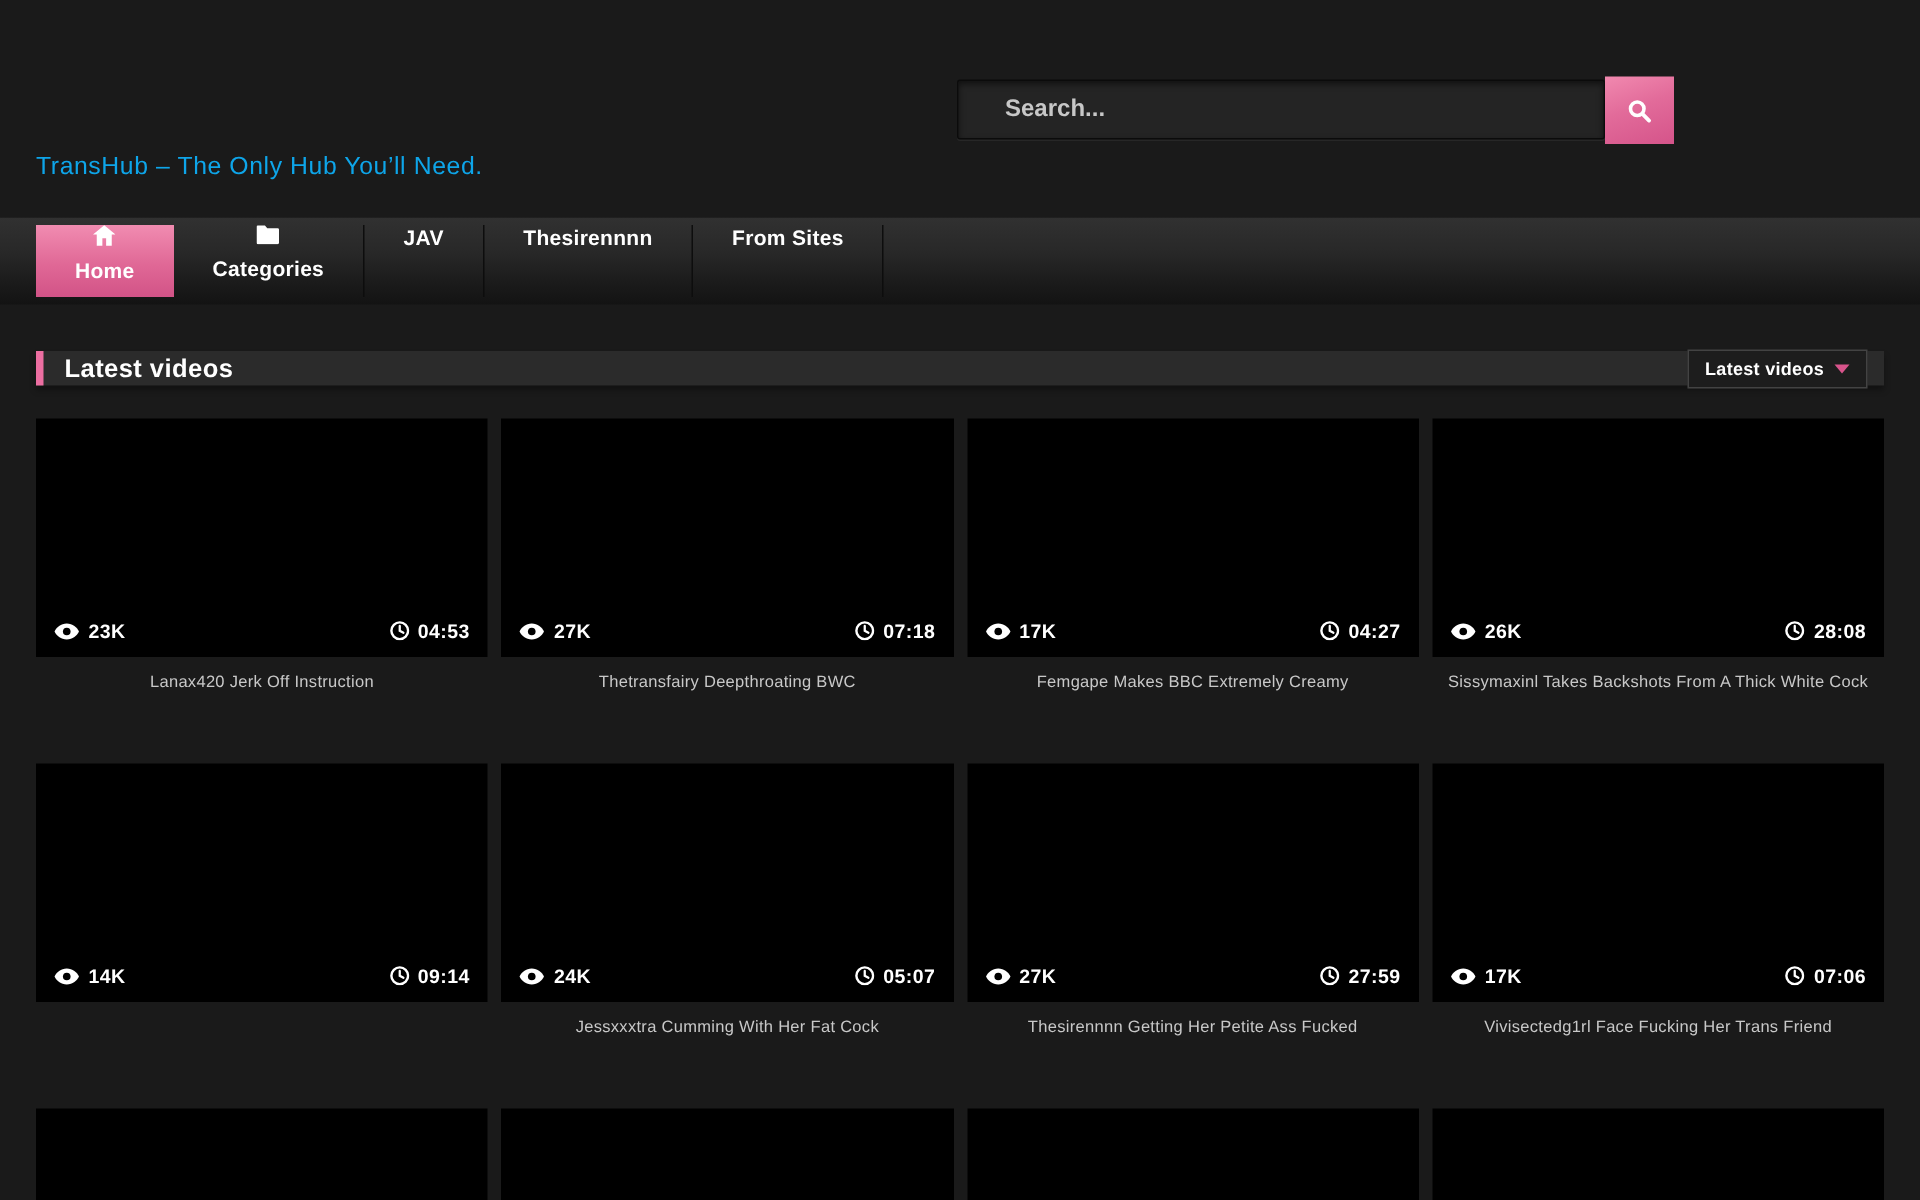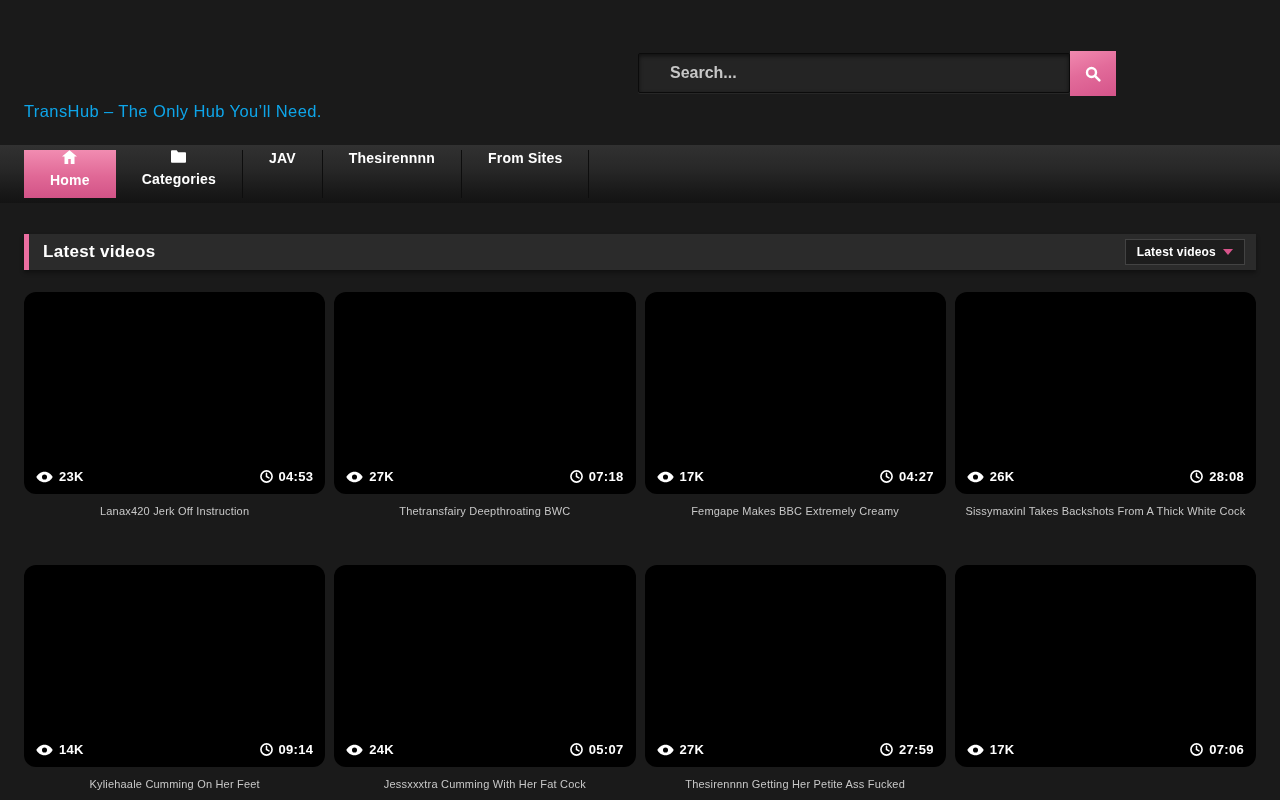--- a/index.html
+++ b/index.html
@@ -47,21 +47,21 @@
     flex-direction:column;
   }
   .nav-item.active {
     background:linear-gradient(180deg,#f18cb1 0%,#e06896 55%,#d25387 100%);
     border-right:none;
   }
   .nav-icon { display:inline-flex; }
 
   
   .section-bar {
-    margin:31px 24px 22px; height:36px;
+    margin:31px 24px 22px; height:23px;
     background:#2b2b2b; border-left:5px solid #ec6ea1;
     display:flex; align-items:center; padding:0 11px 0 14px;
     box-shadow:0 3px 4px rgba(0,0,0,.35);
   }
   .section-title { font-size:17px; font-weight:bold; color:#ffffff; letter-spacing:.3px; }
   .sort-dropdown {
     margin-left:auto; display:flex; align-items:center; gap:7px;
     background:#1d1d1d; border:1px solid #434343;
     padding:5px 11px; cursor:pointer;
     color:#ffffff; font-weight:bold; font-size:12px; letter-spacing:.2px;
@@ -71,21 +71,21 @@
     border-left:5px solid transparent; border-right:5px solid transparent;
     border-top:6px solid #d8548b;
   }
 
   
   .grid {
     padding:0 24px;
     display:grid; grid-template-columns:repeat(4,1fr); column-gap:9px;
   }
   .video-card { cursor:pointer; }
-  .thumb { position:relative; height:202px; background:#000000;border-radius:12px; }
+  .thumb { position:relative; height:159px; background:#000000; }
   .thumb-stats {
     position:absolute; left:0; right:0; bottom:0;
     display:flex; justify-content:space-between; align-items:center;
     padding:10px 12px;
   }
   .stat { display:flex; align-items:center; gap:6px; color:#ffffff; font-weight:bold; font-size:13px; letter-spacing:.3px; }
   .video-title {
     height:71px; padding:10px 8px 0; text-align:center;
     color:#c8c8c8; font-size:11px; line-height:1.4; letter-spacing:.2px;
   }
@@ -266,21 +266,20 @@
           <span class="nav-icon">
             <svg width="13" height="13" viewBox="0 0 24 24">
                 <circle cx="12" cy="12" r="10.3" fill="none" stroke="#ffffff" stroke-width="3"></circle>
                 <path d="M12 6 V12 L16.5 14.5" fill="none" stroke="#ffffff" stroke-width="2.8" stroke-linecap="round"></path>
               </svg>
           </span>
           <span>09:14</span>
         </span>
       </div>
     </div>
-    <div class="video-title">Kyliehaale Cumming On Her Feet</div>
   </div>
 
   <div class="video-card">
     <div class="thumb">
       <div class="thumb-stats">
         <span class="stat">
           <span class="nav-icon">
             <svg width="17" height="12" viewBox="0 0 24 16">
                 <path d="M12 0.5 C6.5 0.5 2.2 4.3 0.5 8 C2.2 11.7 6.5 15.5 12 15.5 C17.5 15.5 21.8 11.7 23.5 8 C21.8 4.3 17.5 0.5 12 0.5 Z" fill="#ffffff"></path>
                 <circle cx="12" cy="8" r="3.6" fill="#000000"></circle>
@@ -344,20 +343,21 @@
           <span class="nav-icon">
             <svg width="13" height="13" viewBox="0 0 24 24">
                 <circle cx="12" cy="12" r="10.3" fill="none" stroke="#ffffff" stroke-width="3"></circle>
                 <path d="M12 6 V12 L16.5 14.5" fill="none" stroke="#ffffff" stroke-width="2.8" stroke-linecap="round"></path>
               </svg>
           </span>
           <span>07:06</span>
         </span>
       </div>
     </div>
+    <div class="video-title">Vivisectedg1rl Face Fucking Her Trans Friend</div>
   </div>
 
   <div class="video-card">
       <div class="thumb"></div>
     </div>
   <div class="video-card">
       <div class="thumb"></div>
     </div>
   <div class="video-card">
       <div class="thumb"></div>

